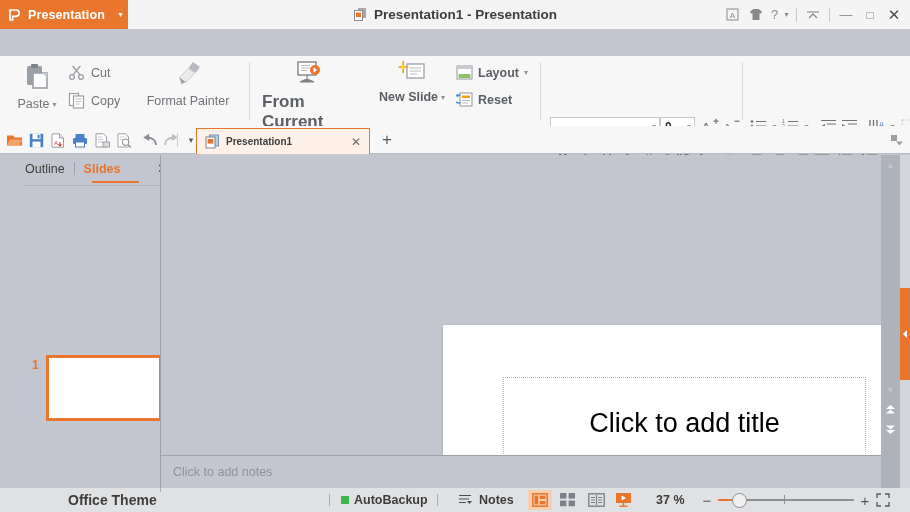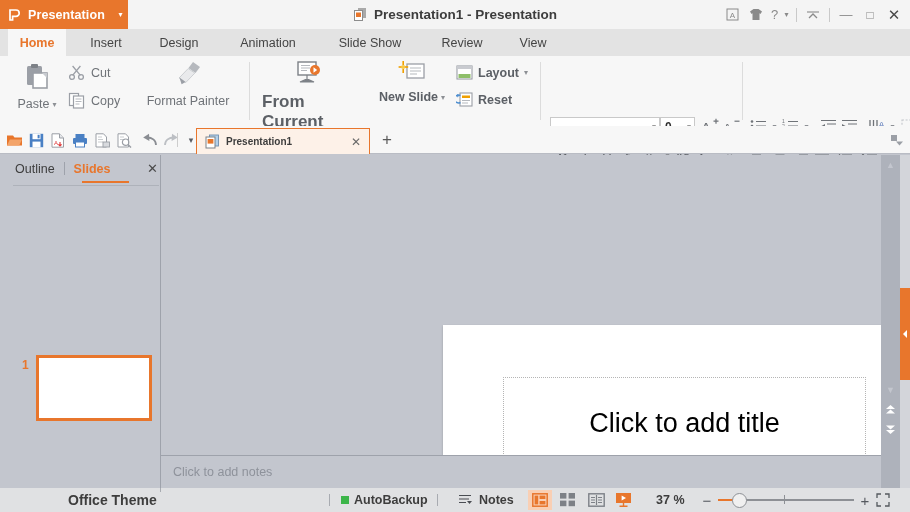--- a/index.html
+++ b/index.html
@@ -143,21 +143,21 @@
     background:#fdf1e8; border:1px solid #e8762c; border-bottom:none;
     display:flex; align-items:center; gap:6px; padding-left:8px;
   }
   .doctab .nm { font-size:10px; font-weight:bold; color:#3d3d3d; }
   .doctab .cl { position:absolute; right:8px; color:#6a6a6a; font-size:12px; }
   .newtab { position:absolute; left:378px; top:4px; width:18px; height:20px;
             display:flex; align-items:center; justify-content:center; color:#5a5a5a; font-size:17px; }
 
   
   .leftpanel {
-    position:absolute; left:6px; top:155px; width:160px; height:333px;
+    position:absolute; left:16px; top:155px; width:160px; height:333px;
     background:#c3c6ce;
   }
   .lp-tabs {
     position:absolute; left:0; top:0; width:160px; height:27px;
     display:flex; align-items:center; gap:0px;
   }
   .lp-tabs .t { font-size:12.5px; color:#3d3d3d; padding:0 9px; }
   .lp-tabs .t.act { color:#e8762c; font-weight:bold; }
   .lp-tabs .vsep { width:1px; height:13px; background:#9ea2ab; }
   .lp-tabs .x { position:absolute; right:8px; top:6px; color:#4a4a4a; font-size:13px; }
@@ -296,29 +296,20 @@
           <path d="M4 9l4-4 4 4" fill="none" stroke="#8a8a8a" stroke-width="1.3"></path>
         </svg>
       </div>
       <div class="sep"></div>
       <div class="wt">—</div>
       <div class="wt" style="font-size:12px;">□</div>
       <div class="wt" style="font-size:15px;color:#4a4a4a;">✕</div>
     </div>
   </div>
 
-  <div class="tabs">
-    <div class="tab active" style="left:8px;width:58px;">Home</div>
-    <div class="tab" style="left:78px;width:56px;">Insert</div>
-    <div class="tab" style="left:148px;width:62px;">Design</div>
-    <div class="tab" style="left:222px;width:92px;">Animation</div>
-    <div class="tab" style="left:322px;width:96px;">Slide Show</div>
-    <div class="tab" style="left:428px;width:68px;">Review</div>
-    <div class="tab" style="left:506px;width:54px;">View</div>
-  </div>
 
   <div class="ribbon">
 
     <div class="paste-btn">
       <span class="ic">
         <svg width="30" height="30" viewBox="0 0 30 30">
           <rect x="5" y="4" width="15" height="19" rx="1.5" fill="#9b9fa6"></rect>
           <rect x="9" y="2" width="7" height="4" rx="1" fill="#7d8187"></rect>
           <rect x="11" y="11" width="14" height="15" fill="#ffffff" stroke="#9b9fa6" stroke-width="1.6"></rect>
           <path d="M20 11h5v5z" fill="#c8cbd0"></path>

